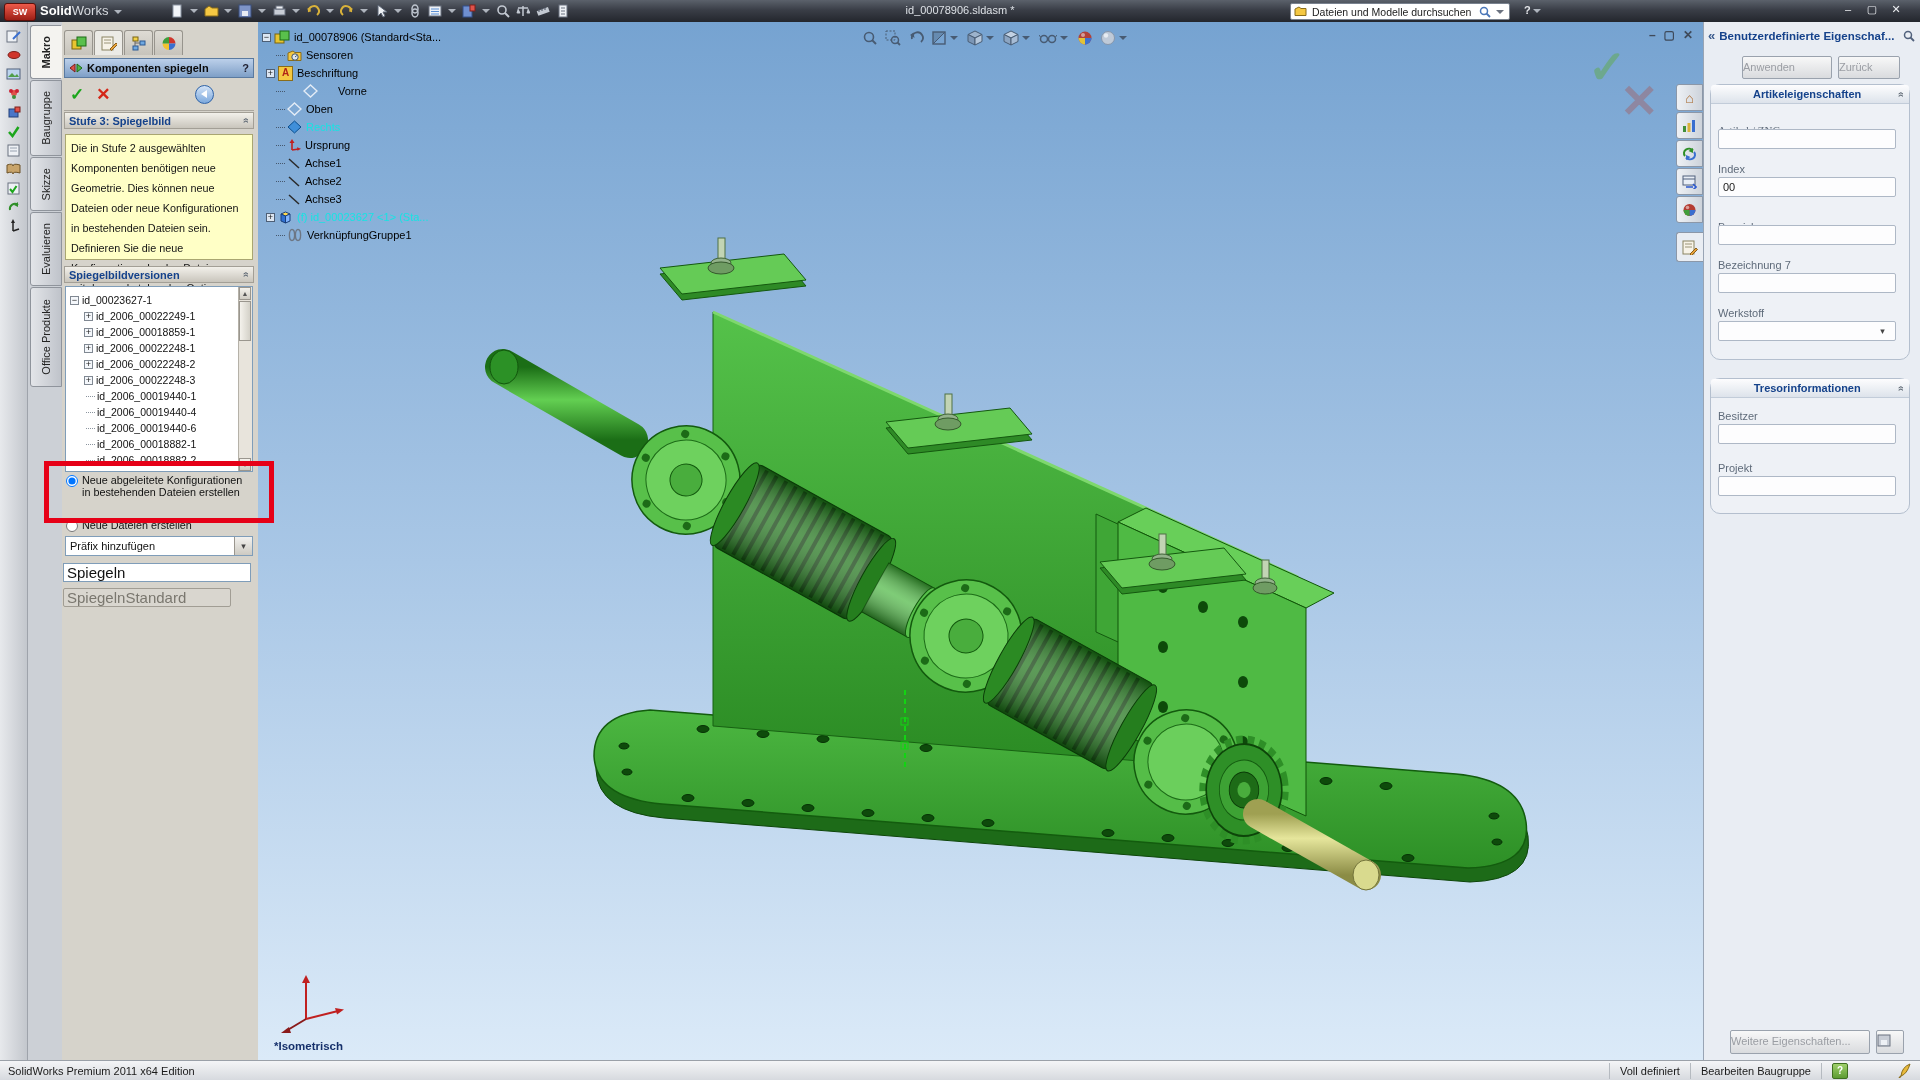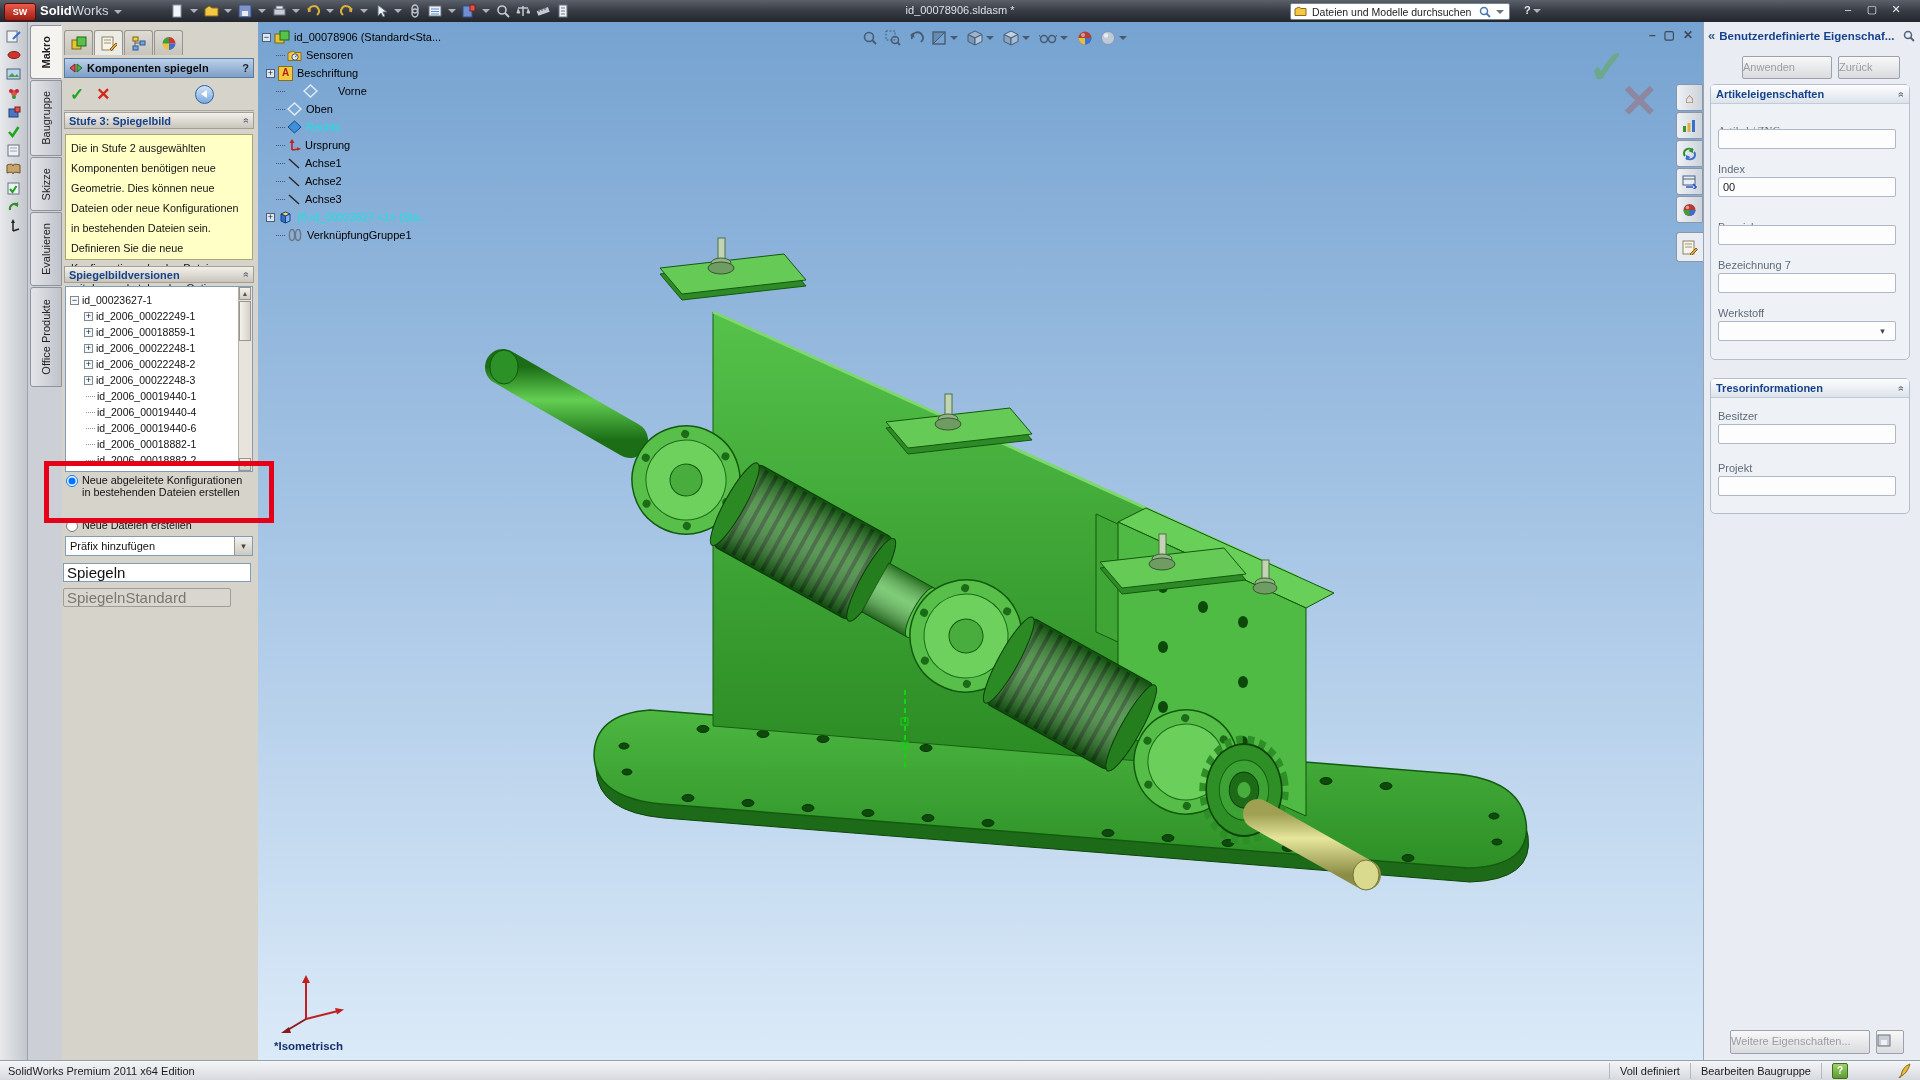--- a/index.html
+++ b/index.html
@@ -100,21 +100,21 @@
   .tp-tabs{left:1676px;top:84px;width:27px;z-index:4;display:flex;flex-direction:column;gap:1px;}
   .tptab{width:27px;height:27px;border:1px solid #8b97a8;border-radius:3px 0 0 3px;
     background:linear-gradient(90deg,#eef1f5,#cdd3db);display:flex;align-items:center;justify-content:center;box-sizing:border-box;}
   .tptab.active{margin-top:8px;height:30px;background:#e9edf3;border-right:none;}
   .taskpane{left:1703px;top:22px;width:217px;height:1038px;background:#e9edf3;border-left:1px solid #98a4b4;box-sizing:border-box;}
   .tp-head{left:4px;top:6px;width:208px;display:flex;align-items:center;gap:4px;}
   .tp-head .bk{color:#3a5a8c;font-size:13px;font-weight:bold;}
   .tp-head .tt{font-weight:bold;color:#15428b;font-size:11.5px;flex:1;white-space:nowrap;overflow:hidden;}
   .tp-btn{position:absolute;height:21px;border:1px solid #9aa2ad;border-radius:2px;
     background:linear-gradient(#f8f8f8,#d9dbde);color:#9a9da3;font-size:11px;line-height:20px;}
-  .groupbox{position:absolute;left:6px;width:200px;background:#eef1f6;border:1px solid #b4bfce;border-radius:5px;box-sizing:border-box;}
+  .groupbox{position:absolute;left:6px;width:200px;background:#eef1f6;border:1px solid #b4bfce;border-radius:10px;box-sizing:border-box;text-align:center;}
   .gb-head{height:18px;background:linear-gradient(#fdfdfe,#dde3eb);border-bottom:1px solid #c2ccd9;
     display:flex;align-items:center;padding:0 5px;border-radius:3px 3px 0 0;}
   .gb-head .gt{font-weight:bold;color:#15428b;font-size:11px;flex:1;}
   .tp-label{position:absolute;left:14px;color:#5f6b7a;font-size:11px;}
   .tp-input{position:absolute;left:14px;width:178px;height:20px;border:1px solid #aeb8c6;border-radius:2px;
     background:#fdfdfe;box-sizing:border-box;font-size:11px;color:#222;padding:0 4px;font-family:"Liberation Sans",sans-serif;}
   .tp-select .drop-btn{border-left:none;background:transparent;}
   
   .statusbar{left:0;top:1060px;width:1920px;height:20px;background:linear-gradient(#f4f5f7,#d5d8dd);
     border-top:1px solid #9aa0a8;display:flex;align-items:center;color:#1a1a1a;}

